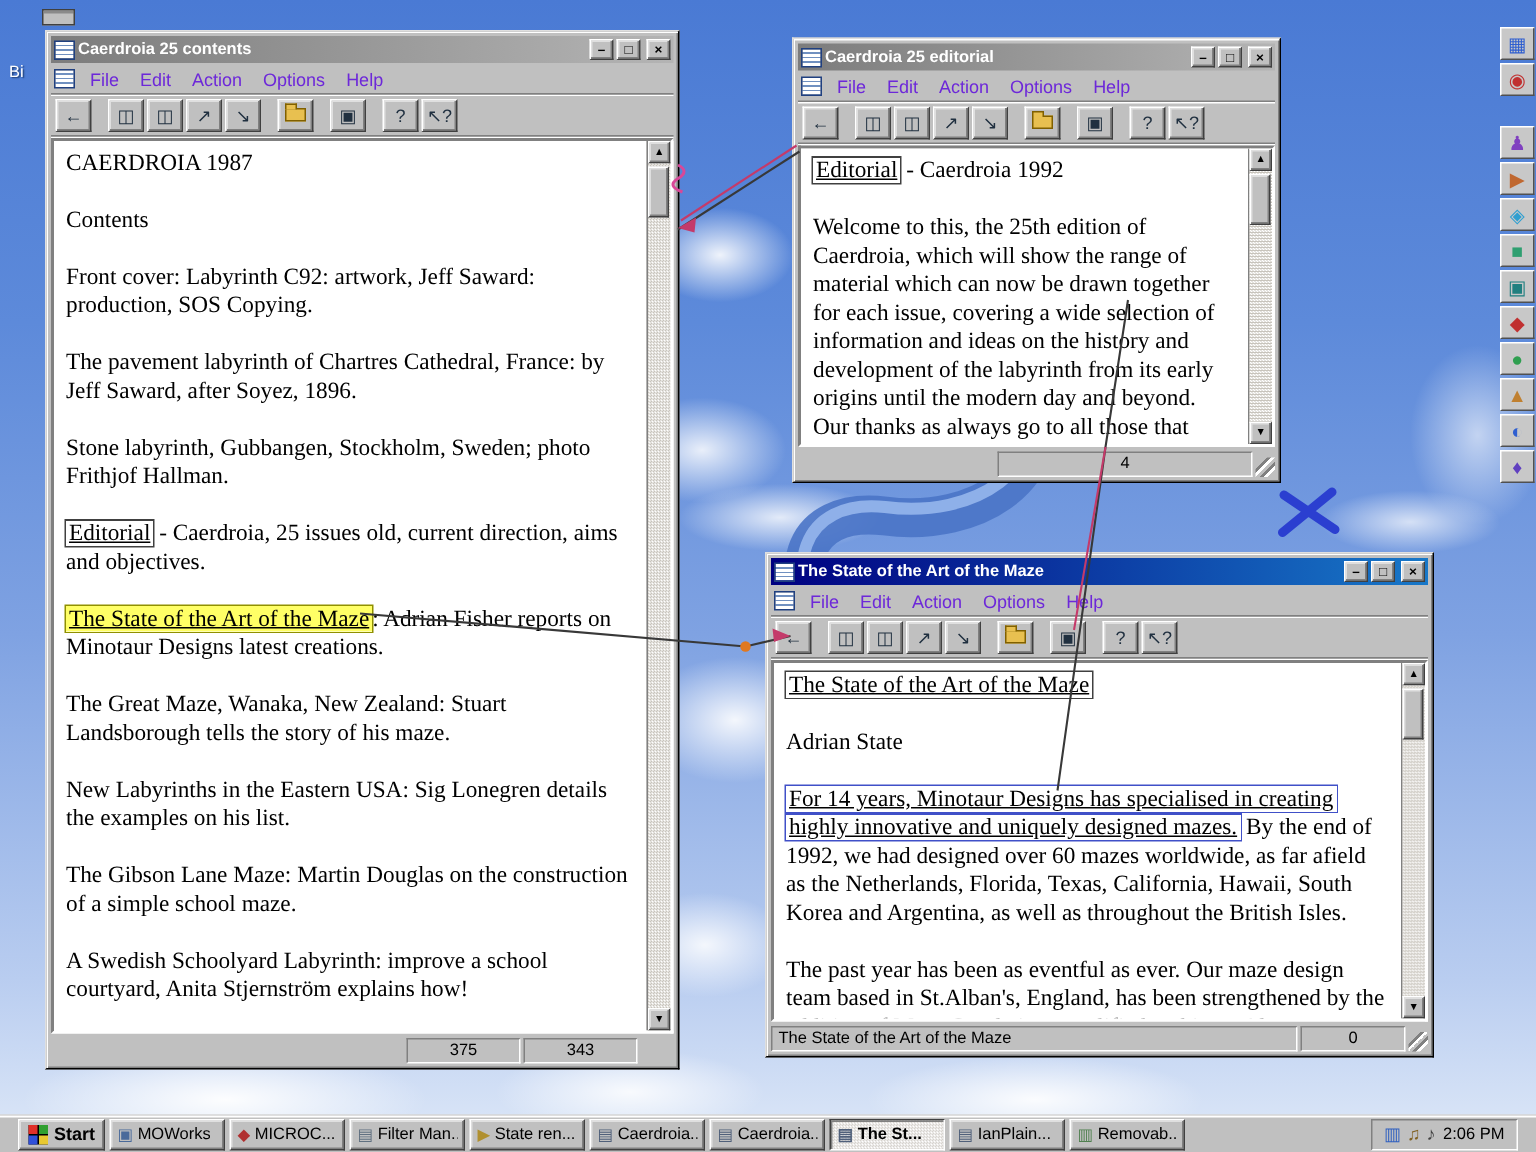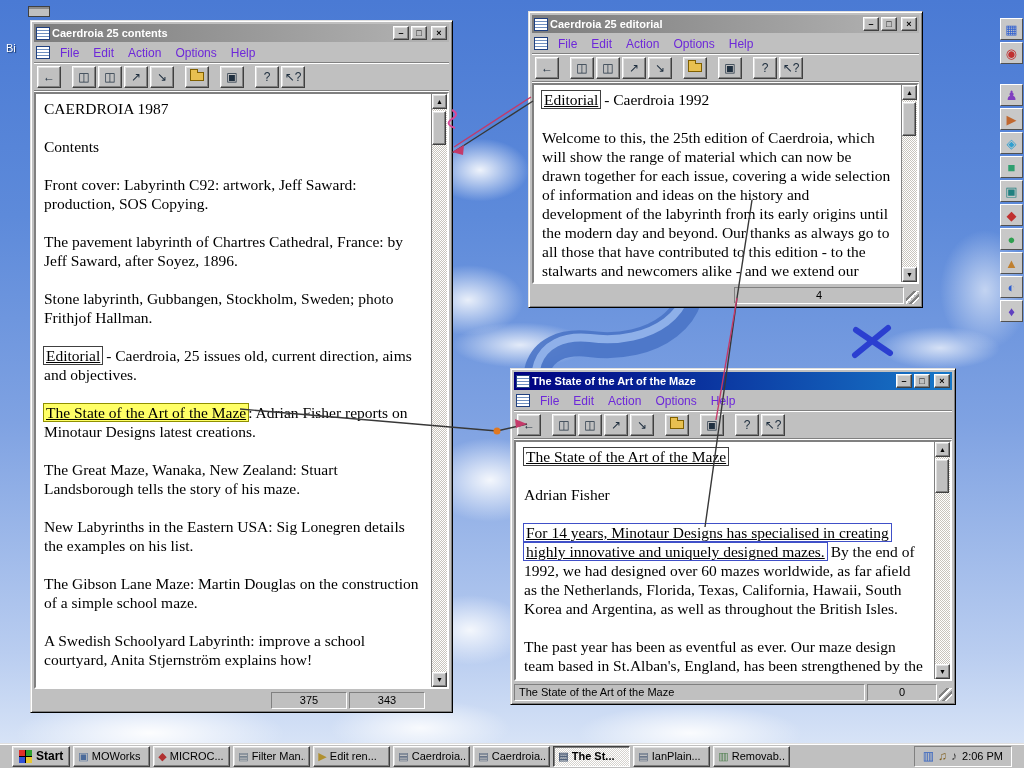--- a/index.html
+++ b/index.html
@@ -151,21 +151,21 @@
     </div>
   </div>
   <div class="statusbar">
     <span class="sspacer"></span>
     <span class="sfield w56">375</span>
     <span class="sfield w56">343</span>
     <span class="endpad"></span>
   </div>
 </div>
 
-<div class="win" style="left:528px;top:11px;width:395px;height:297px;z-index:11">
+<div class="win" style="left:528px;top:25px;width:326px;height:297px;z-index:11">
   <div class="titlebar inactive">
     <span class="winicon"></span>
     <span class="title">Caerdroia 25 editorial</span>
     <span class="tbtn">–</span>
     <span class="tbtn">□</span>
     <span class="tbtn cl">×</span>
   </div>
   <div class="menubar">
     <span class="winicon mi"></span>
     <span class="menuslot">
@@ -244,21 +244,21 @@
       </span>
       <span class="tgap"></span>
       <span class="tool">▣</span>
       <span class="tgap"></span>
       <span class="tool">?</span>
       <span class="tool">↖?</span>
     </div>
   <div class="docwrap">
     <div class="doc">
         <div class="para"><span class="seg-box">The State of the Art of the Maze</span></div>
-        <div class="para"><span>Adrian Fisher</span></div>
+        <div class="para"><span>Adrian State</span></div>
         <div class="para"><span class="seg-bluebox">For 14 years, Minotaur Designs has specialised in creating highly innovative and uniquely designed mazes.</span><span> By the end of 1992, we had designed over 60 mazes worldwide, as far afield as the Netherlands, Florida, Texas, California, Hawaii, South Korea and Argentina, as well as throughout the British Isles.</span></div>
         <div class="para"><span>The past year has been as eventful as ever. Our maze design team based in St.Alban's, England, has been strengthened by </span><span class="seg-u">the addition of Mary Goodwin, a qualified architect.</span><span> Also, our</span></div>
       </div>
     <div class="sb">
       <div class="sbtn">▲</div>
       <div class="strack">
           <div class="sthumb"></div>
         </div>
       <div class="sbtn">▼</div>
     </div>
@@ -316,21 +316,21 @@
       <div class="task">
         <span class="task-ico" style="color: rgb(176, 48, 48);">◆</span>
         <span class="task-label">MICROC...</span>
       </div>
       <div class="task">
         <span class="task-ico" style="color: rgb(96, 112, 128);">▤</span>
         <span class="task-label">Filter Man...</span>
       </div>
       <div class="task">
         <span class="task-ico" style="color: rgb(176, 144, 48);">▶</span>
-        <span class="task-label">Edit ren...</span>
+        <span class="task-label">State ren...</span>
       </div>
       <div class="task">
         <span class="task-ico" style="color: rgb(80, 96, 122);">▤</span>
         <span class="task-label">Caerdroia...</span>
       </div>
       <div class="task">
         <span class="task-ico" style="color: rgb(80, 96, 122);">▤</span>
         <span class="task-label">Caerdroia...</span>
       </div>
       <div class="task active">

